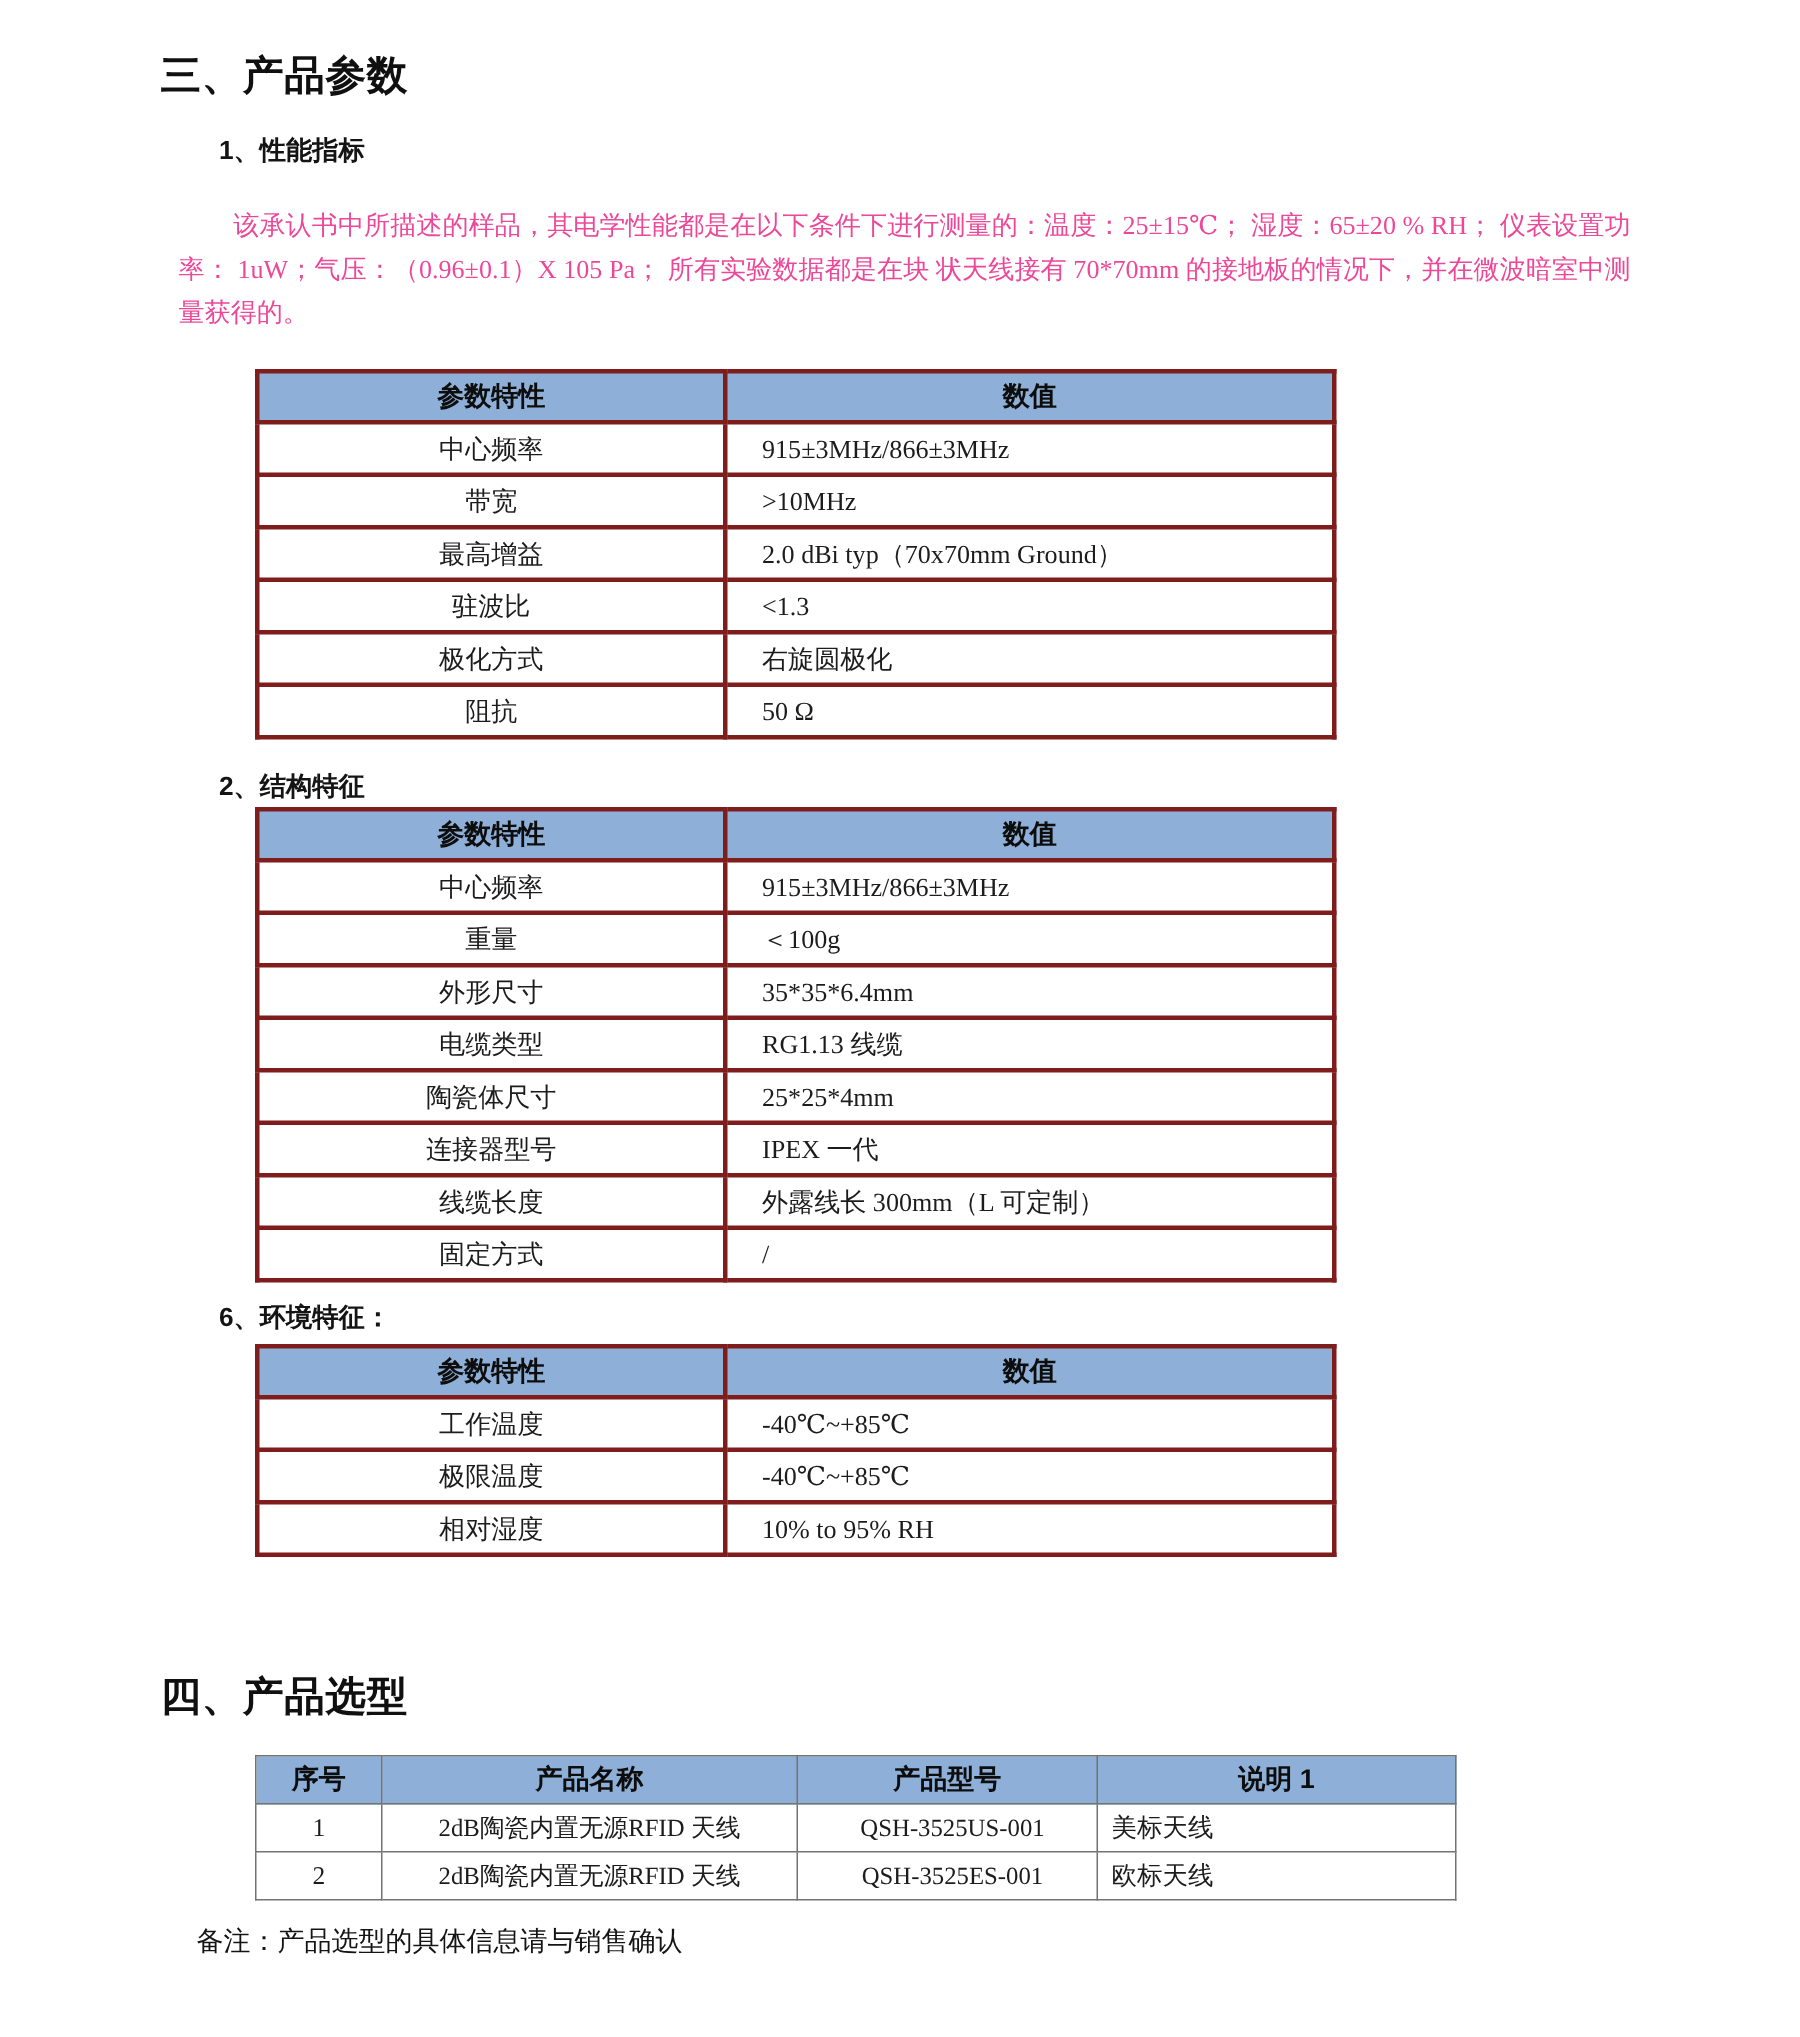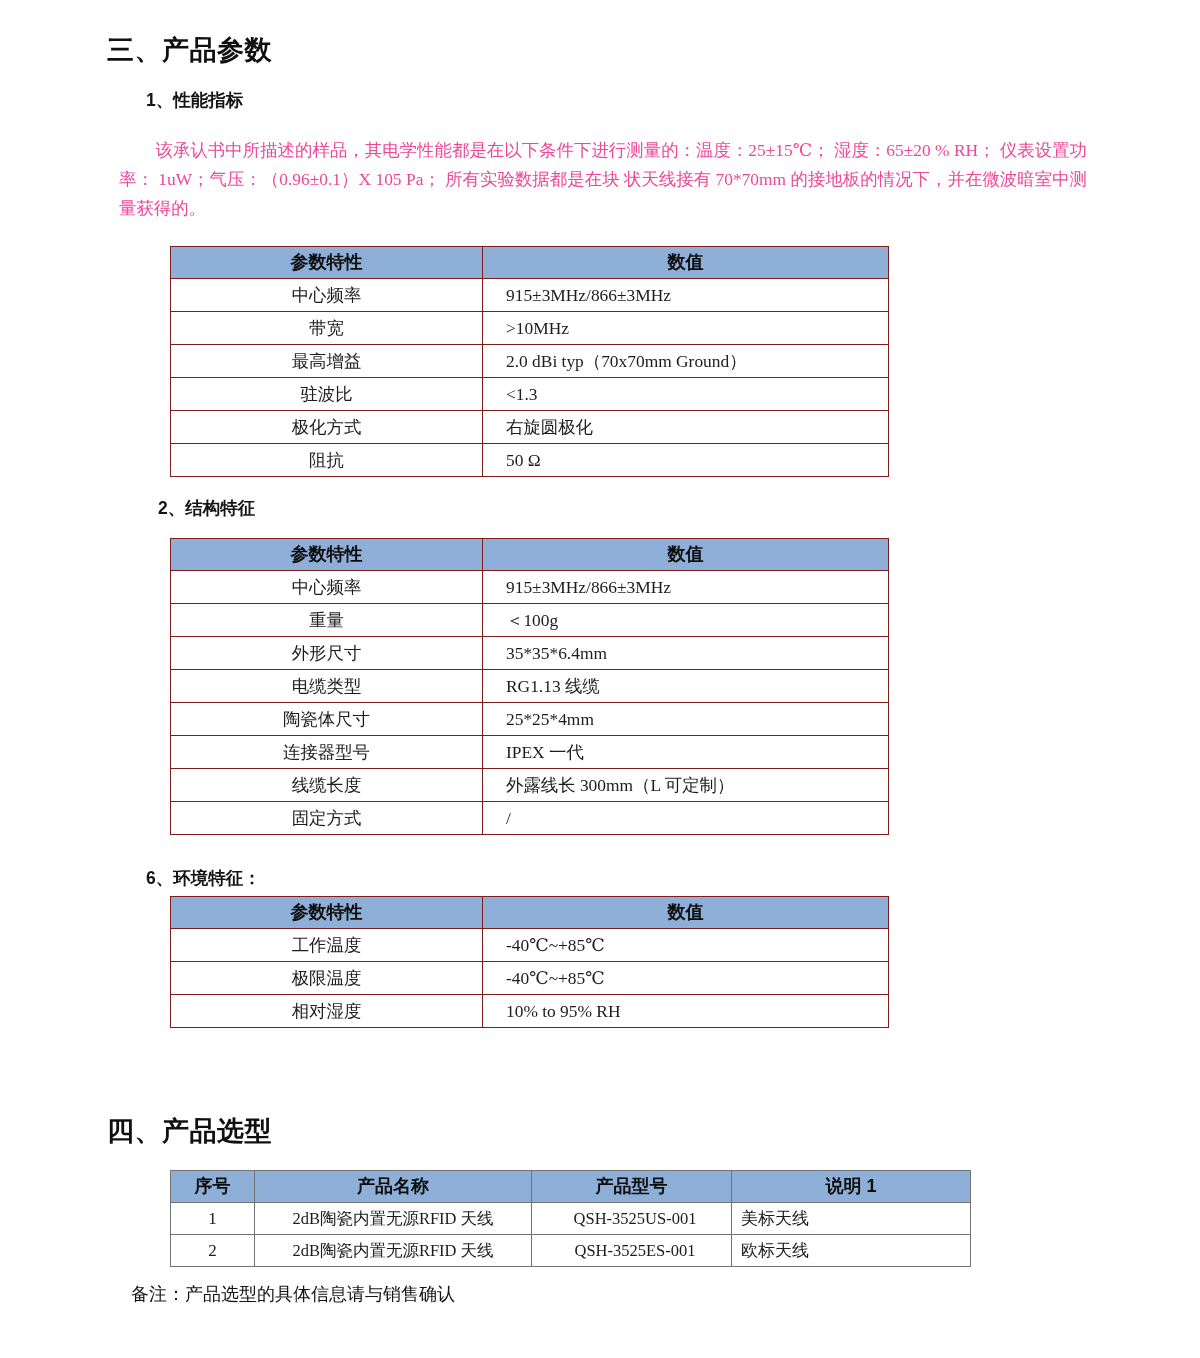--- a/index.html
+++ b/index.html
@@ -62,21 +62,21 @@
 
   
   table.spec {
     position: absolute;
     border-collapse: collapse;
     table-layout: fixed;
     font-family: "Liberation Serif", "DejaVu Serif", serif;
     background: #ffffff;
   }
   table.spec td, table.spec th {
-    border: 1px solid #7f1d1d;
+    border: 3px solid #7f1d1d;
     font-weight: normal;
     font-size: 17.4px;
     color: #1c1c1c;
     padding: 0;
     height: 32px;
     line-height: 32px;
     box-sizing: border-box;
   }
   table.spec thead th {
     background: #8eb0d8;
@@ -196,21 +196,21 @@
         <td class="k">极化方式</td>
         <td class="v">右旋圆极化</td>
       </tr>
       <tr>
         <td class="k">阻抗</td>
         <td class="v">50 Ω</td>
       </tr>
     </tbody>
   </table>
 
-  <div class="h-sub" style="top:496px;margin-left:12px;">2、结构特征</div>
+  <div class="h-sub" style="top:512px;">2、结构特征</div>
 
   <table class="spec" id="table-structure">
     <colgroup>
         <col class="col-key">
         <col class="col-val">
       </colgroup>
     <thead>
       <tr>
         <th>参数特性</th>
         <th>数值</th>

